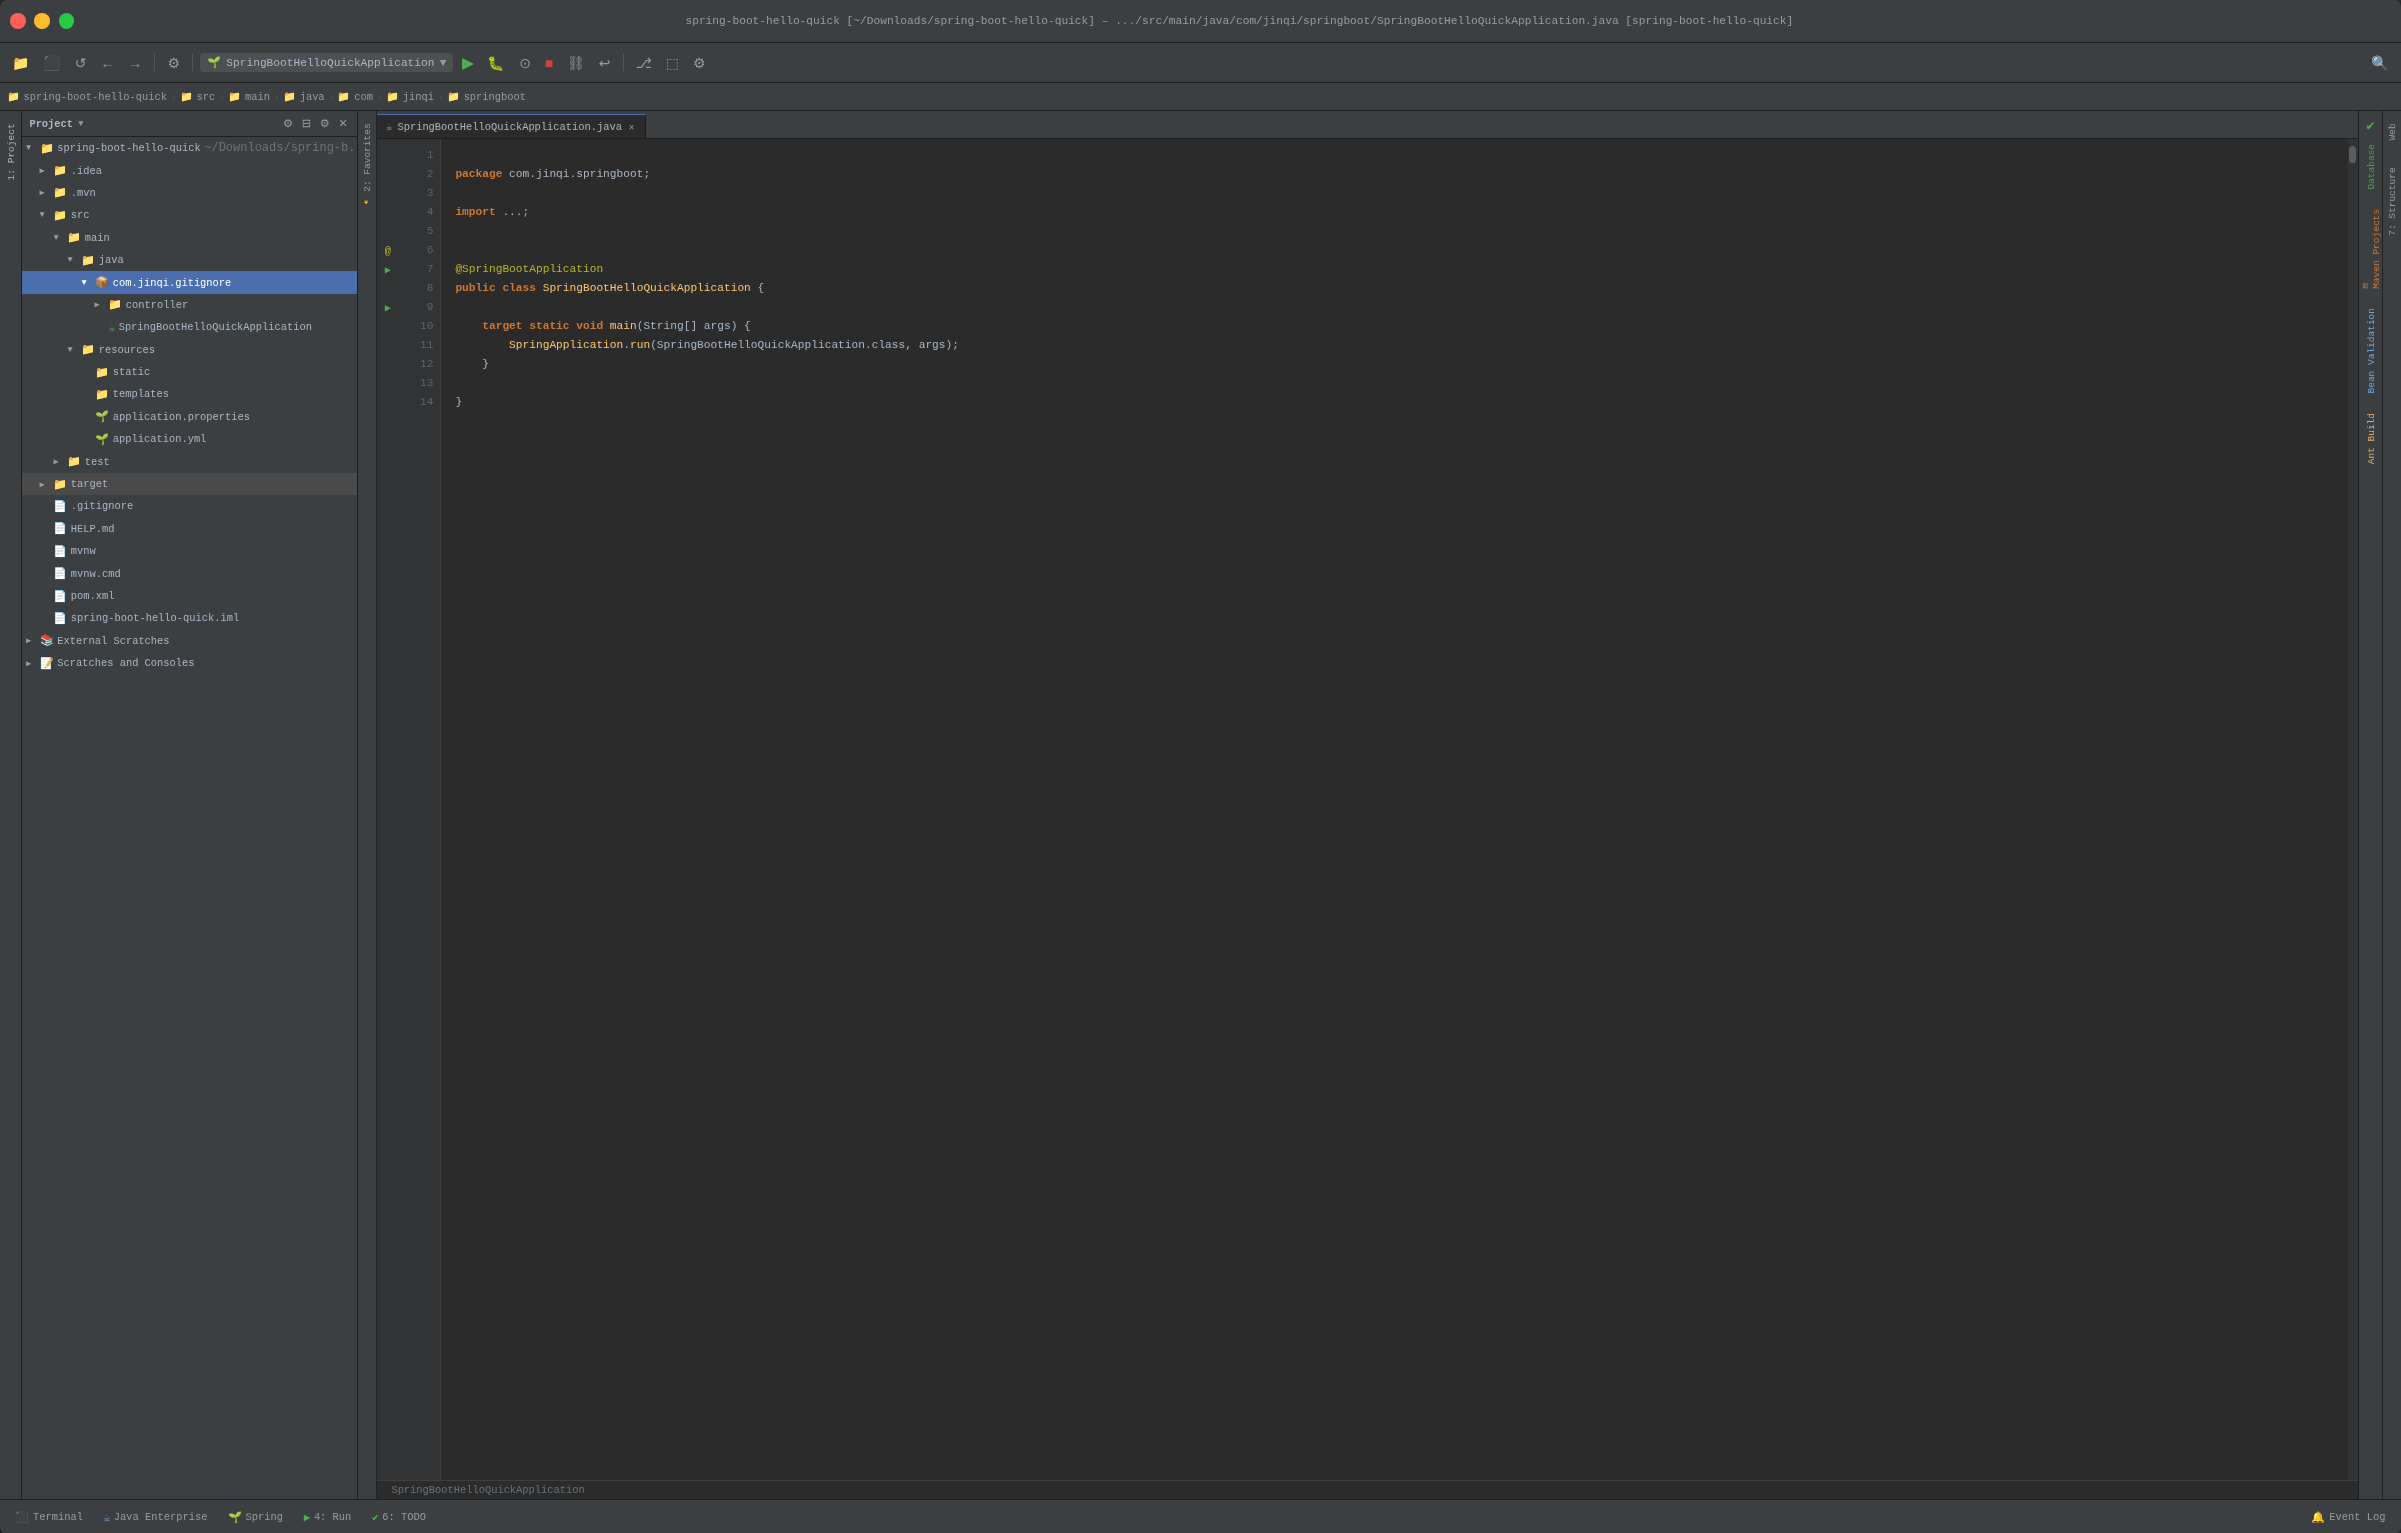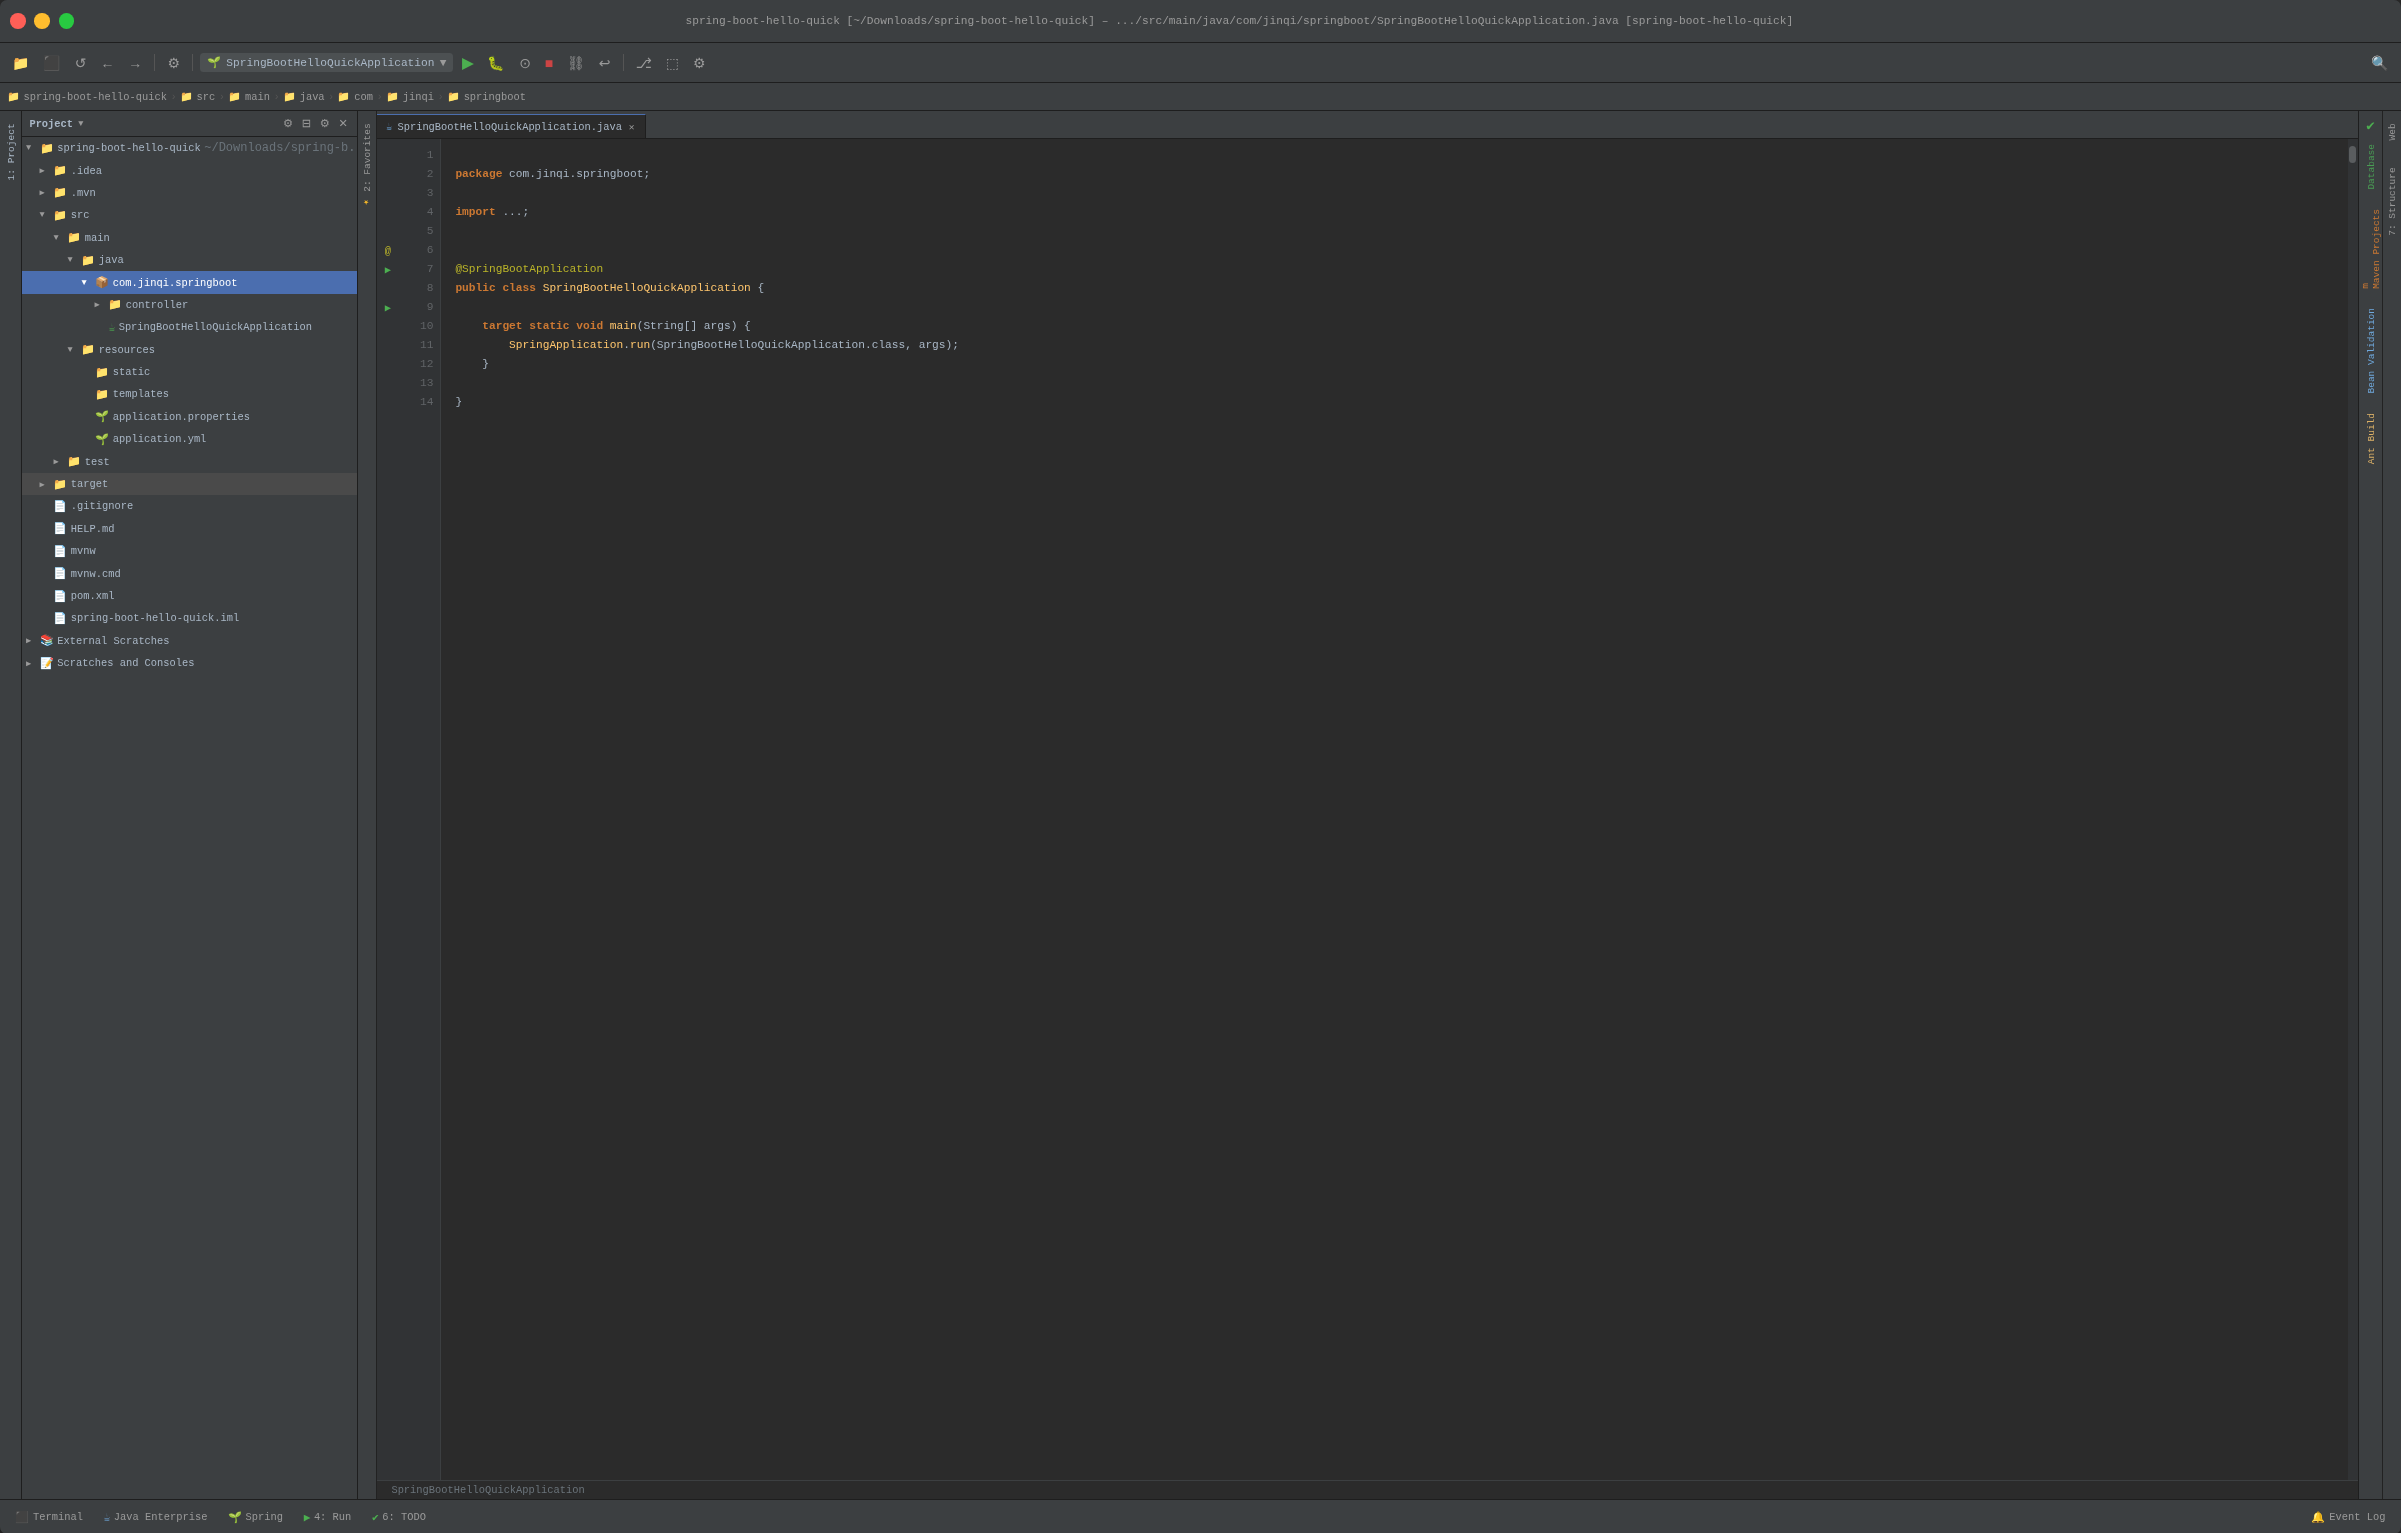--- a/index.html
+++ b/index.html
@@ -494,21 +494,21 @@
 
         <div class="tree-item" style="padding-left:45px;">
           <span class="tree-arrow">▼</span>
           <span class="item-icon" style="color:#dcb167;">📁</span>
           <span class="item-label">java</span>
         </div>
 
         <div class="tree-item selected" style="padding-left:59px;">
           <span class="tree-arrow" style="color:#fff;">▼</span>
           <span class="item-icon">📦</span>
-          <span class="item-label">com.jinqi.springboot</span>
+          <span class="item-label">com.jinqi.gitignore</span>
         </div>
 
         <div class="tree-item" style="padding-left:72px;">
           <span class="tree-arrow">▶</span>
           <span class="item-icon" style="color:#dcb167;">📁</span>
           <span class="item-label">controller</span>
         </div>
 
         <div class="tree-item" style="padding-left:72px;">
           <span class="tree-arrow" style="opacity:0;">▶</span>

